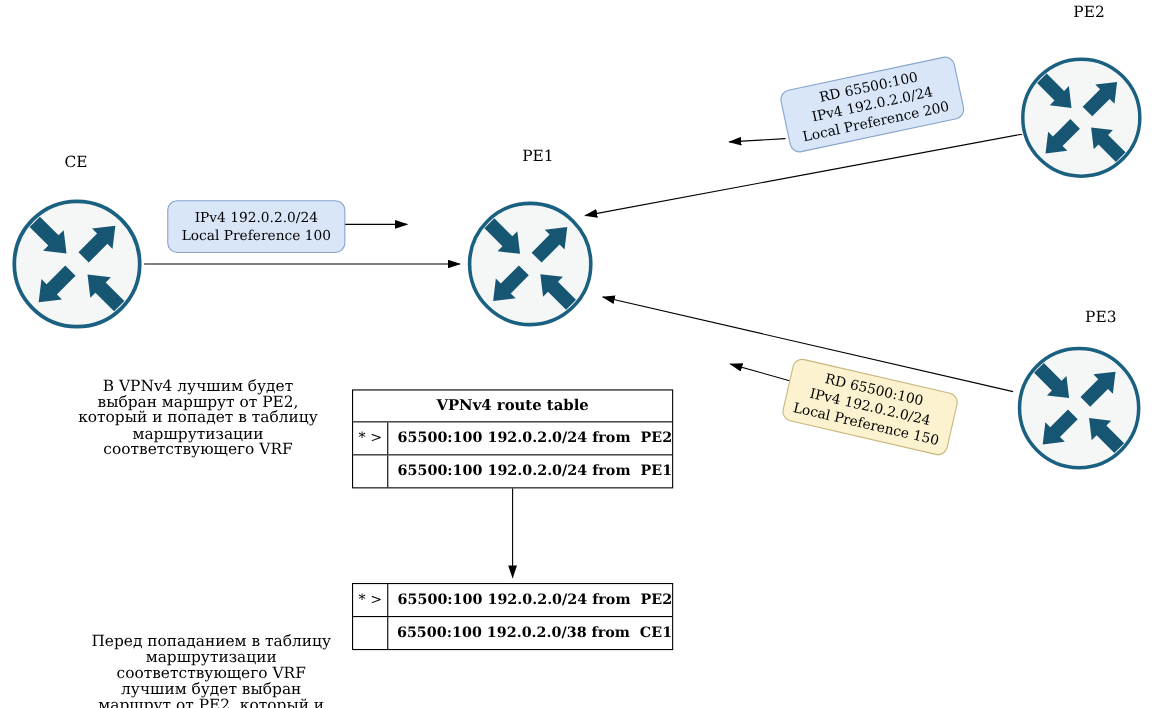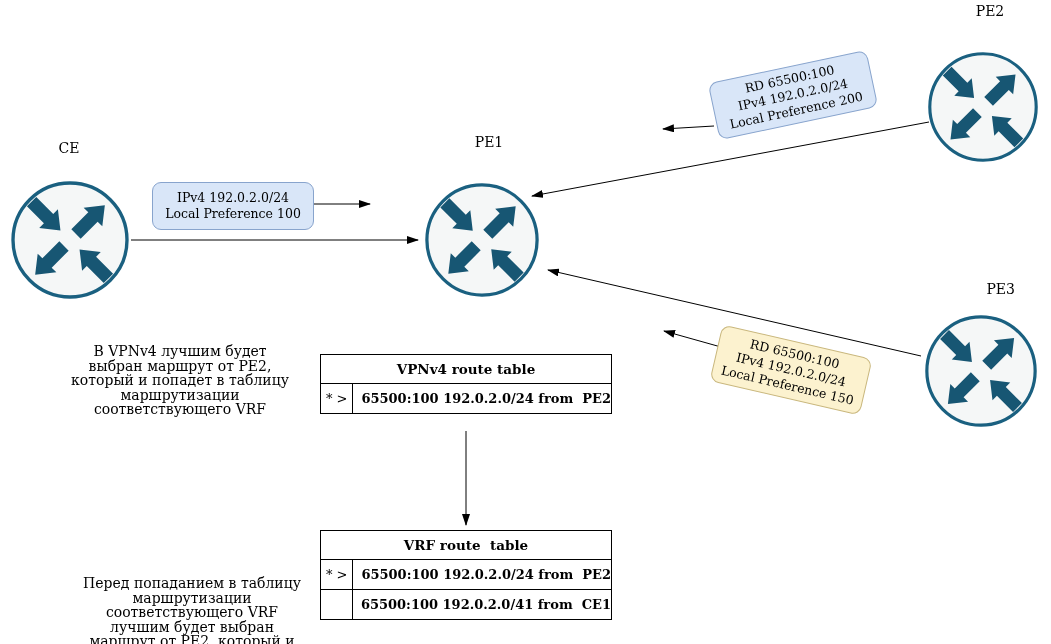--- a/index.html
+++ b/index.html
@@ -124,27 +124,30 @@
 маршрут от PE2, который и
 попадет в маблицу маршрутов
 соответствующего VRF</div>
 
   <div class="route-table" style="left:320px;top:341px;margin-top:13px;">
     <div class="rt-title">VPNv4 route table</div>
     <div class="rt-row">
       <div class="rt-flag">* &gt;</div>
       <div class="rt-route">65500:100 192.0.2.0/24 from  PE2</div>
     </div>
+    <div class="rt-row">
+      <div class="rt-flag"></div>
+      <div class="rt-route">65500:100 192.0.2.0/24 from  PE1</div>
+    </div>
   </div>
 
   <div class="route-table" style="left:320px;top:530px;">
-    <div class="rt-title">VRF route  table</div>
     <div class="rt-row">
       <div class="rt-flag">* &gt;</div>
       <div class="rt-route">65500:100 192.0.2.0/24 from  PE2</div>
     </div>
     <div class="rt-row">
       <div class="rt-flag"></div>
-      <div class="rt-route">65500:100 192.0.2.0/41 from  CE1</div>
+      <div class="rt-route">65500:100 192.0.2.0/38 from  CE1</div>
     </div>
   </div>
 
 </div>
 
 </body></html>

